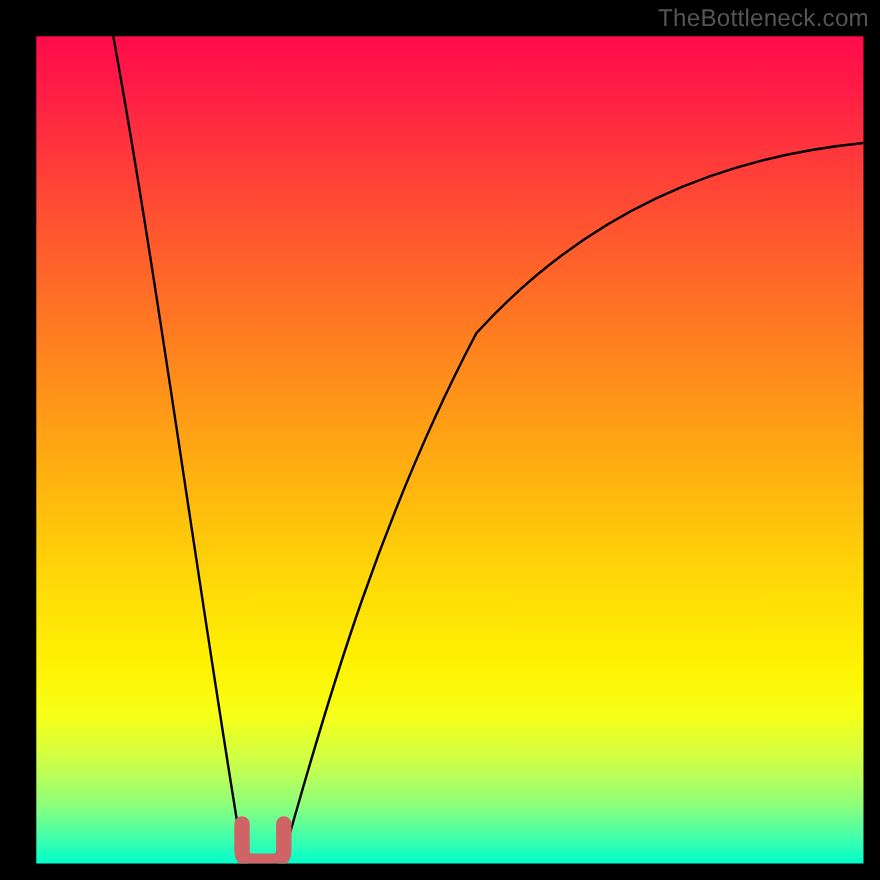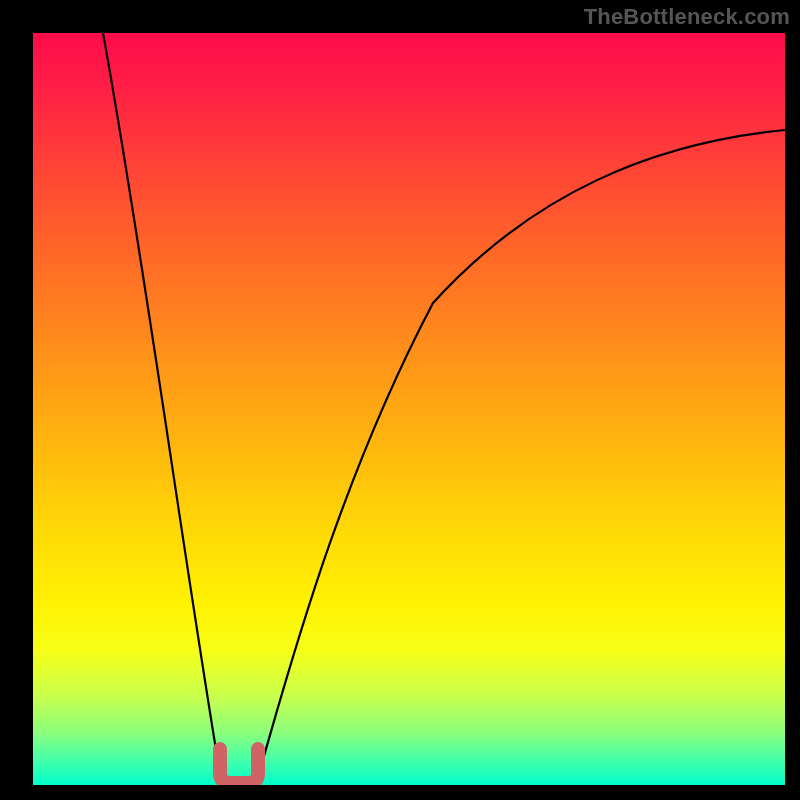--- a/index.html
+++ b/index.html
@@ -47,21 +47,21 @@
     top: 33px;
     width: 752px;
     height: 752px;
   }
   .attribution {
     position: absolute;
     top: 4px;
     right: 10px;
     color: #555555;
     font-size: 22px;
-    font-weight: 700;
+    font-weight: 400;
     letter-spacing: 0.2px;
   }
 </style>
 </head>
 <body>
 
 <div class="frame">
   <div class="plot-area"></div>
 
   <svg class="svg-layer" viewBox="0 0 752 752" preserveAspectRatio="none">

